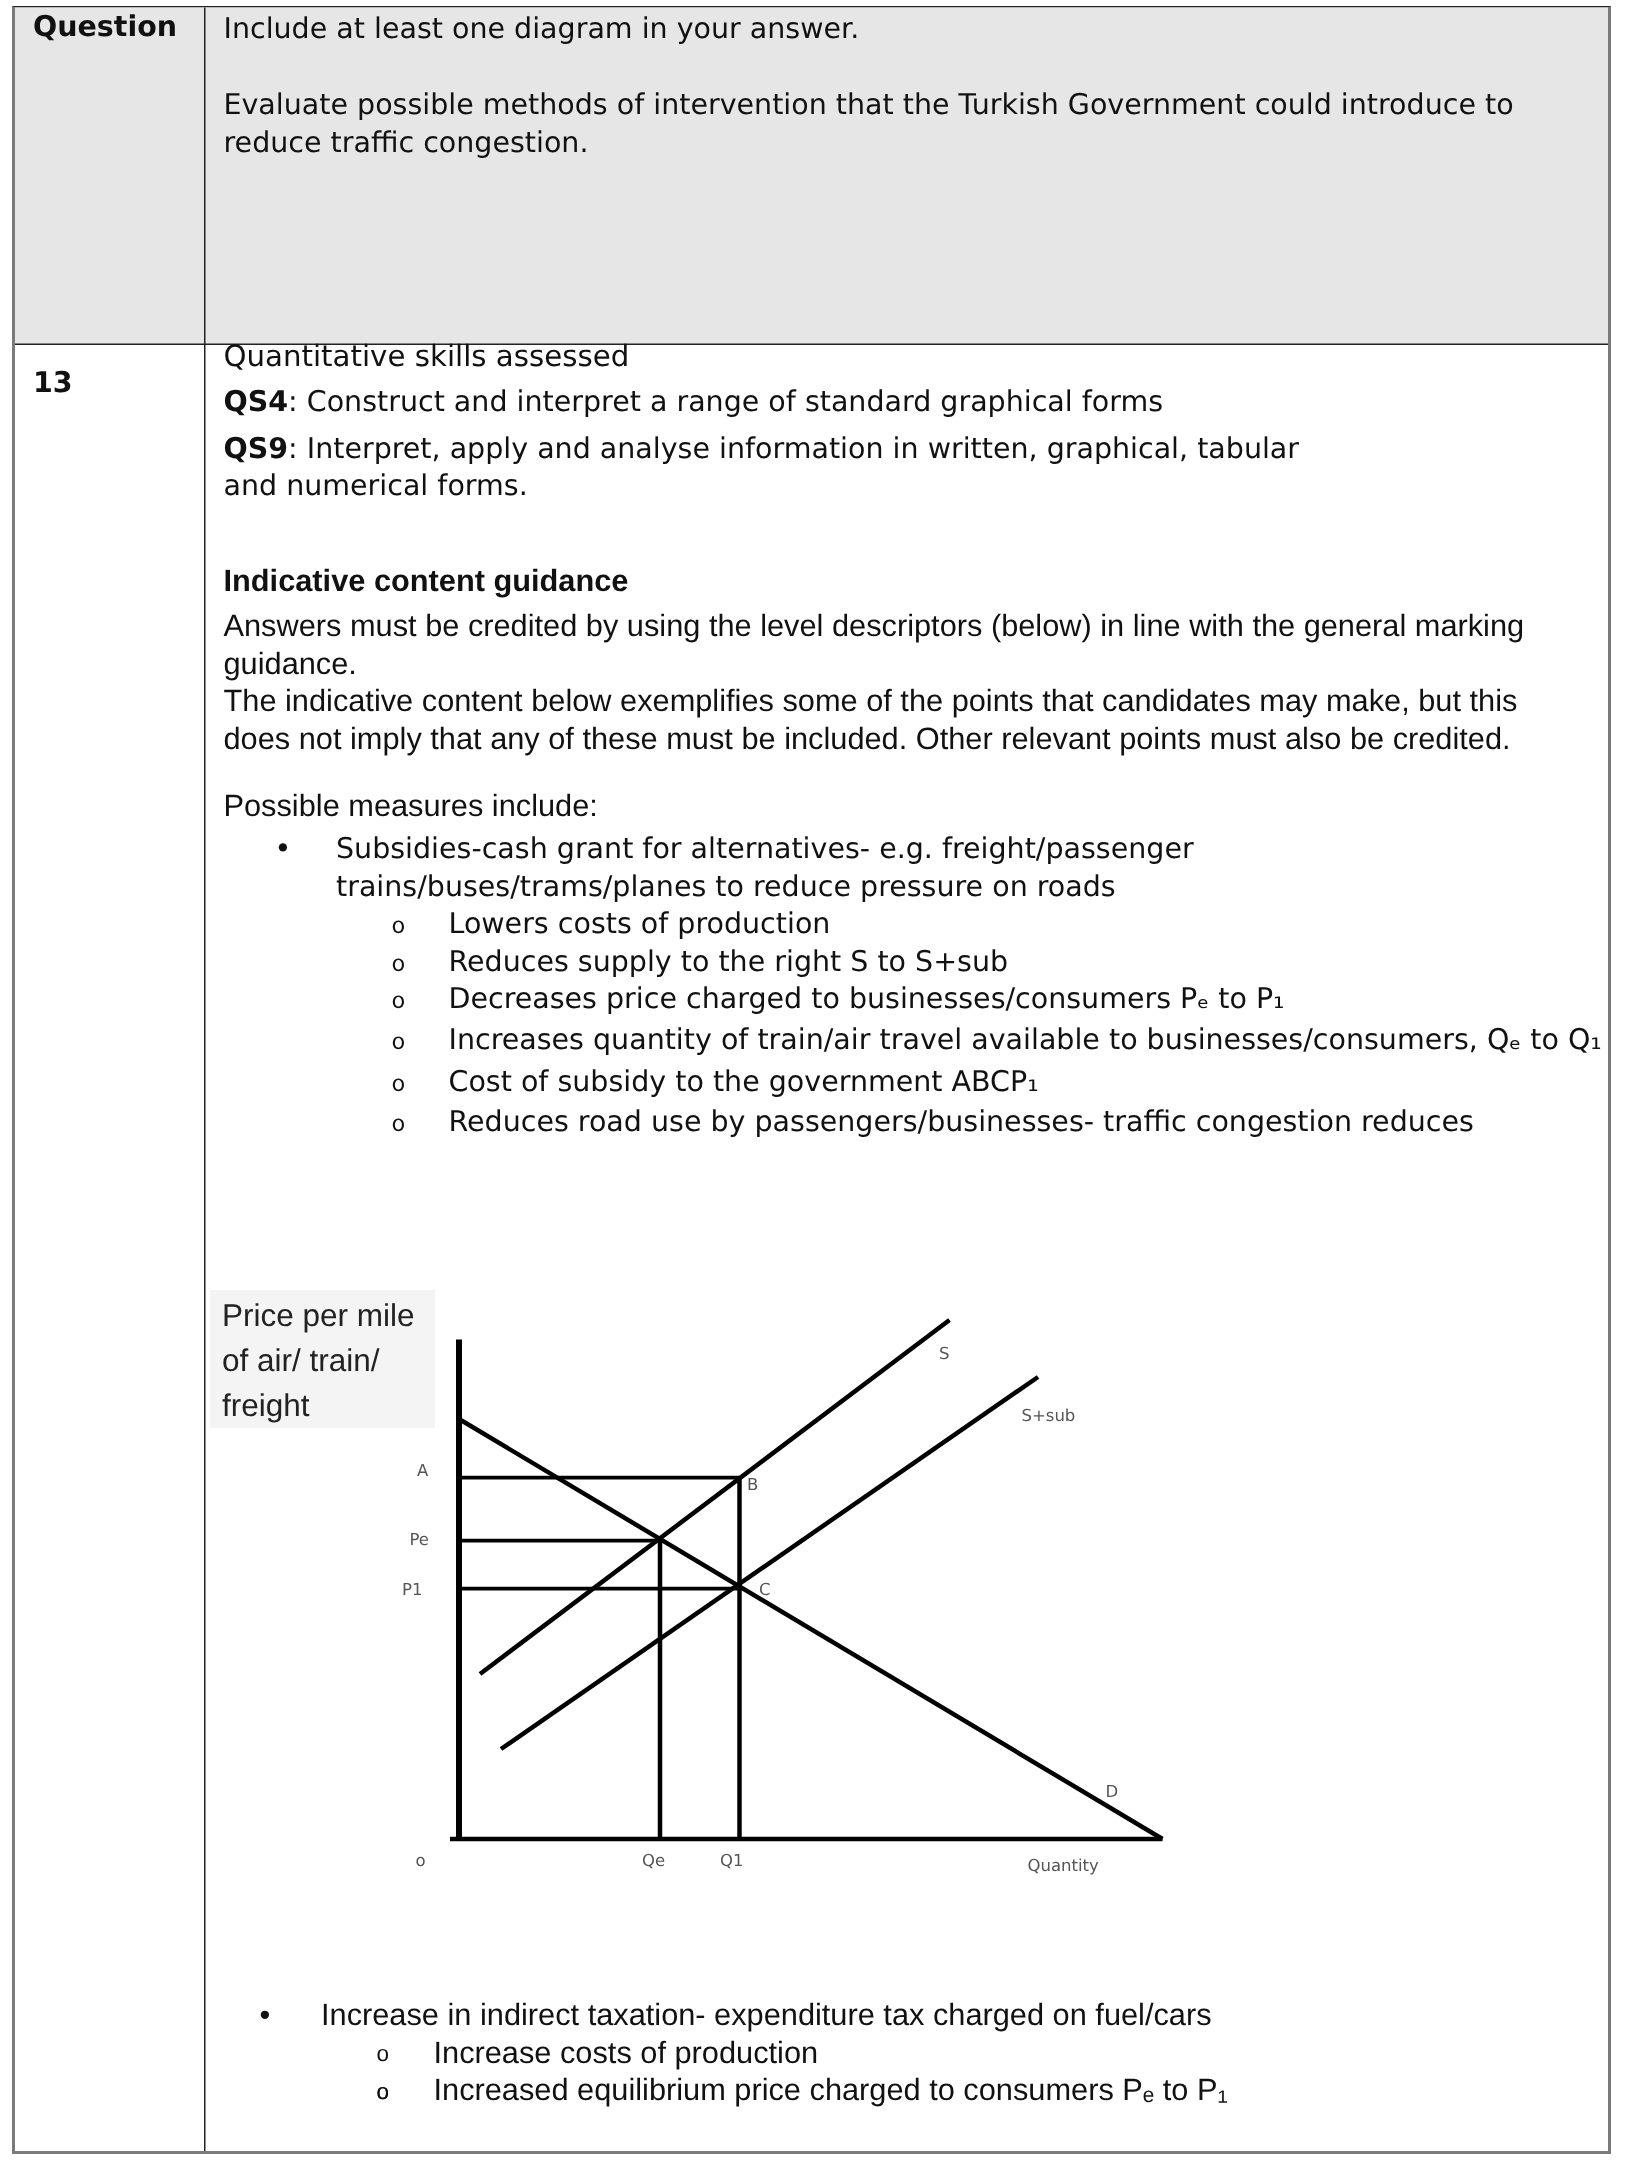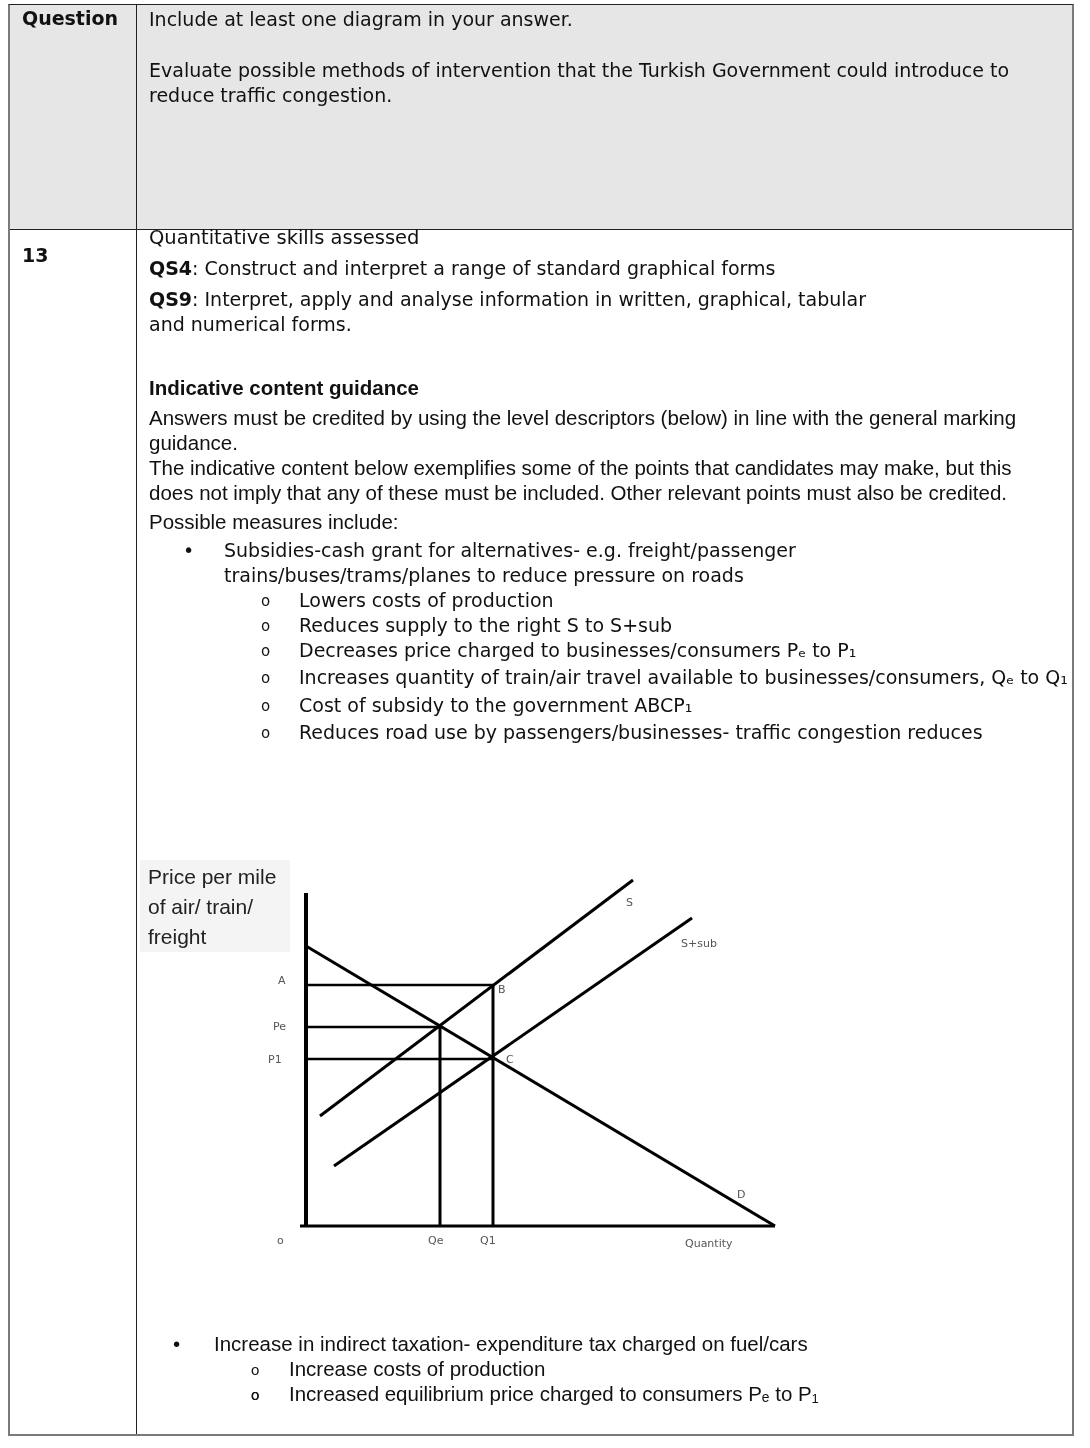--- a/index.html
+++ b/index.html
@@ -43,21 +43,21 @@
 
   <div class="content">
     <p class="h">Quantitative skills assessed</p>
     <p class="p" style="margin-top:5px"><b>QS4</b><span>: Construct and interpret a range of standard graphical forms</span></p>
     <p class="p" style="margin-top:6px;width:720px"><b>QS9</b><span>: Interpret, apply and analyse information in written, graphical, tabular and numerical forms.</span></p>
 
     <p class="h condb" style="margin-top:38px">Indicative content guidance</p>
     <p class="p cond" style="margin-top:4px;width:870px">Answers must be credited by using the level descriptors (below) in line with the general marking guidance.</p>
     <p class="p cond" style="margin-top:0px;width:880px">The indicative content below exemplifies some of the points that candidates may make, but this does not imply that any of these must be included. Other relevant points must also be credited.</p>
 
-    <p class="p cond" style="margin-top:4px">Possible measures include:</p>
+    <p class="p cond" style="margin-top:20px">Possible measures include:</p>
 
     <div class="bul" style="width:640px;margin-top:4px">
       <span class="dot">•</span>
       <span>Subsidies-cash grant for alternatives- e.g. freight/passenger trains/buses/trams/planes to reduce pressure on roads</span>
     </div>
     <div class="sub"><span class="o">o</span><span>Lowers costs of production</span></div>
     <div class="sub"><span class="o">o</span><span>Reduces supply to the right S to S+sub</span></div>
     <div class="sub"><span class="o">o</span><span>Decreases price charged to businesses/consumers Pₑ to P₁</span></div>
     <div class="sub" style="width:770px;line-height:23px;margin-top:3px"><span class="o">o</span><span>Increases quantity of train/air travel available to businesses/consumers, Qₑ to Q₁</span></div>
     <div class="sub" style="margin-top:4px"><span class="o">o</span><span>Cost of subsidy to the government ABCP₁</span></div>

